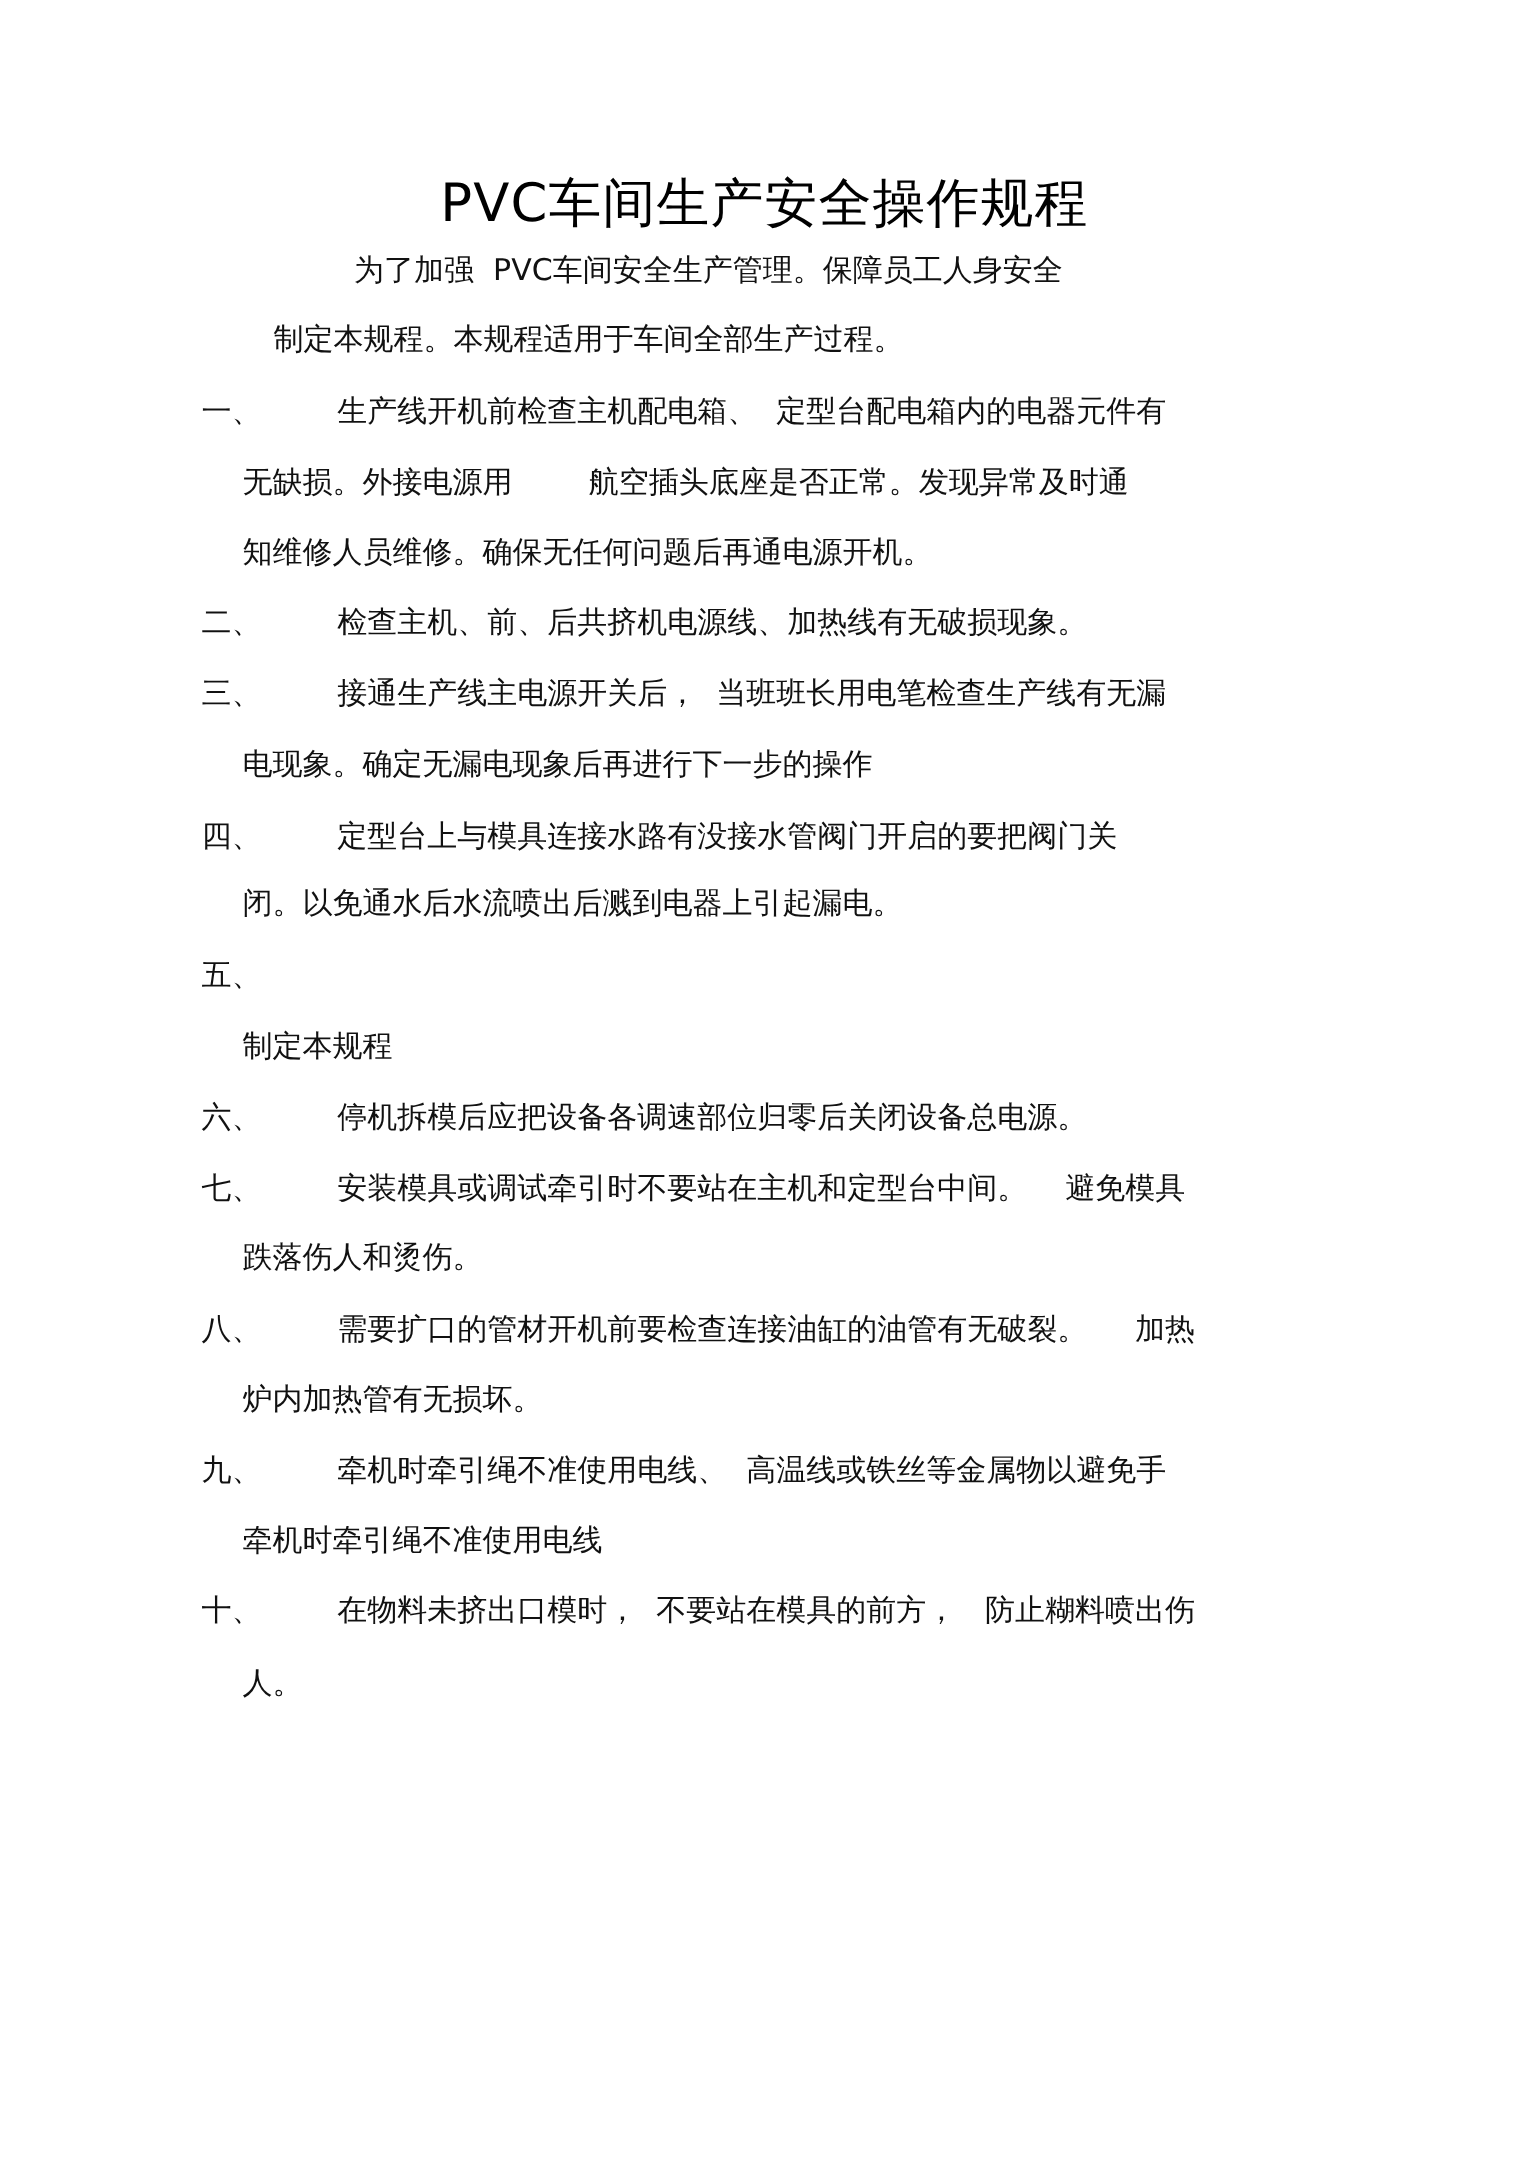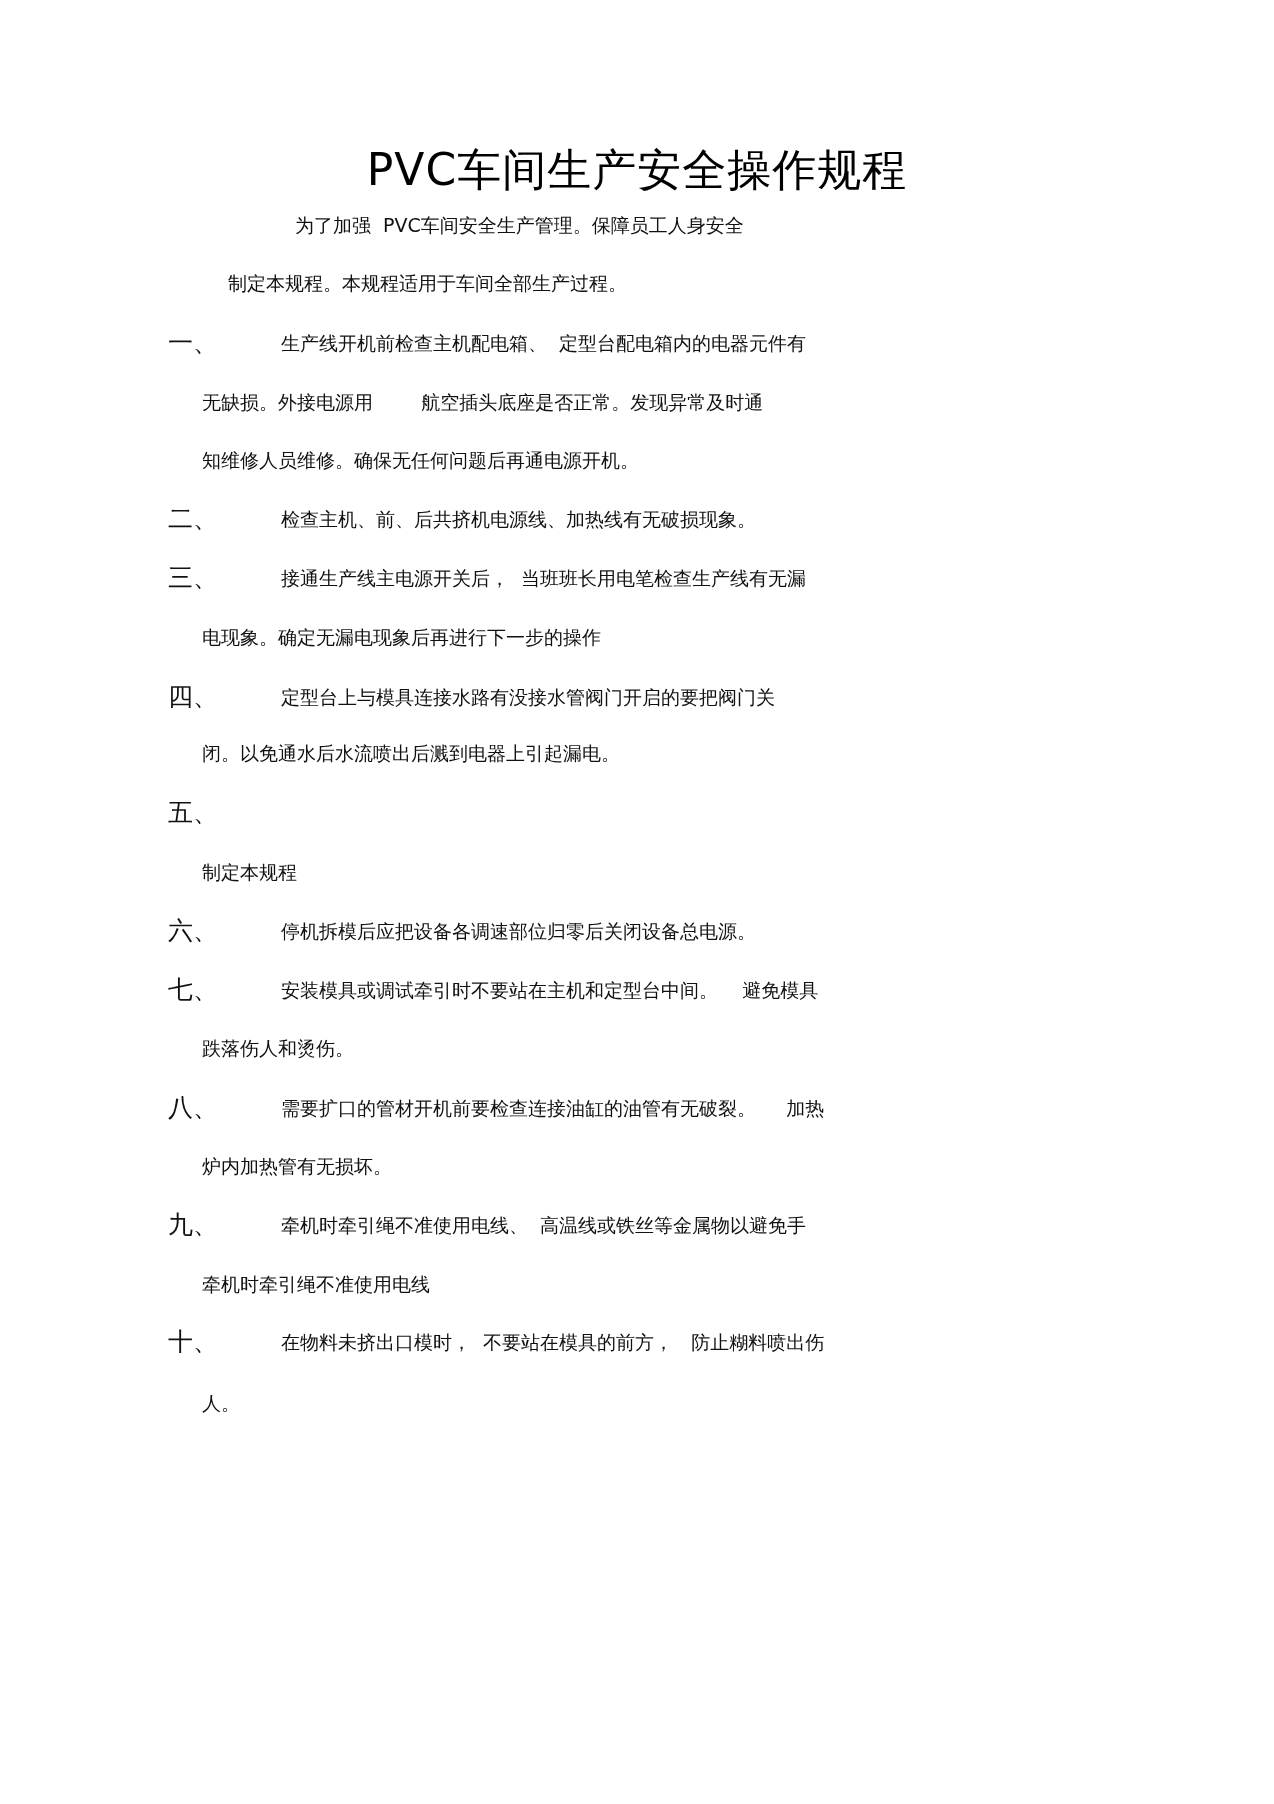--- a/index.html
+++ b/index.html
@@ -1,21 +1,21 @@
 <!DOCTYPE html>
 <html><head>
   <meta charset="utf-8">
   <style>
     html, body { margin: 0; padding: 0; background: #ffffff; }
     body { width: 1274px; height: 1804px; position: relative; overflow: hidden;
            font-family: "DejaVu Sans", "Liberation Sans", sans-serif; color: #111; }
     .page { position: absolute; left: 0; top: 0; width: 1274px; height: 1328px; background: #fff; }
     .title { position: absolute; left: 0; width: 1274px; top: 142px; text-align: center;
              font-size: 44px; line-height: 56px; letter-spacing: 1px; color: #000; }
-    .line { position: absolute; font-size: 19px; line-height: 34px; white-space: pre; color: #111; }
+    .line { position: absolute; font-size: 25px; line-height: 34px; white-space: pre; color: #111; }
     .num { position: absolute; left: 168px; font-size: 25px; line-height: 34px; white-space: pre; }
     .item-text { left: 247px; margin-left: 34px; }
     .cont { left: 202px; }
   </style>
 </head>
 <body>
 
 <div class="page">
 
   <div class="title">PVC车间生产安全操作规程</div>

